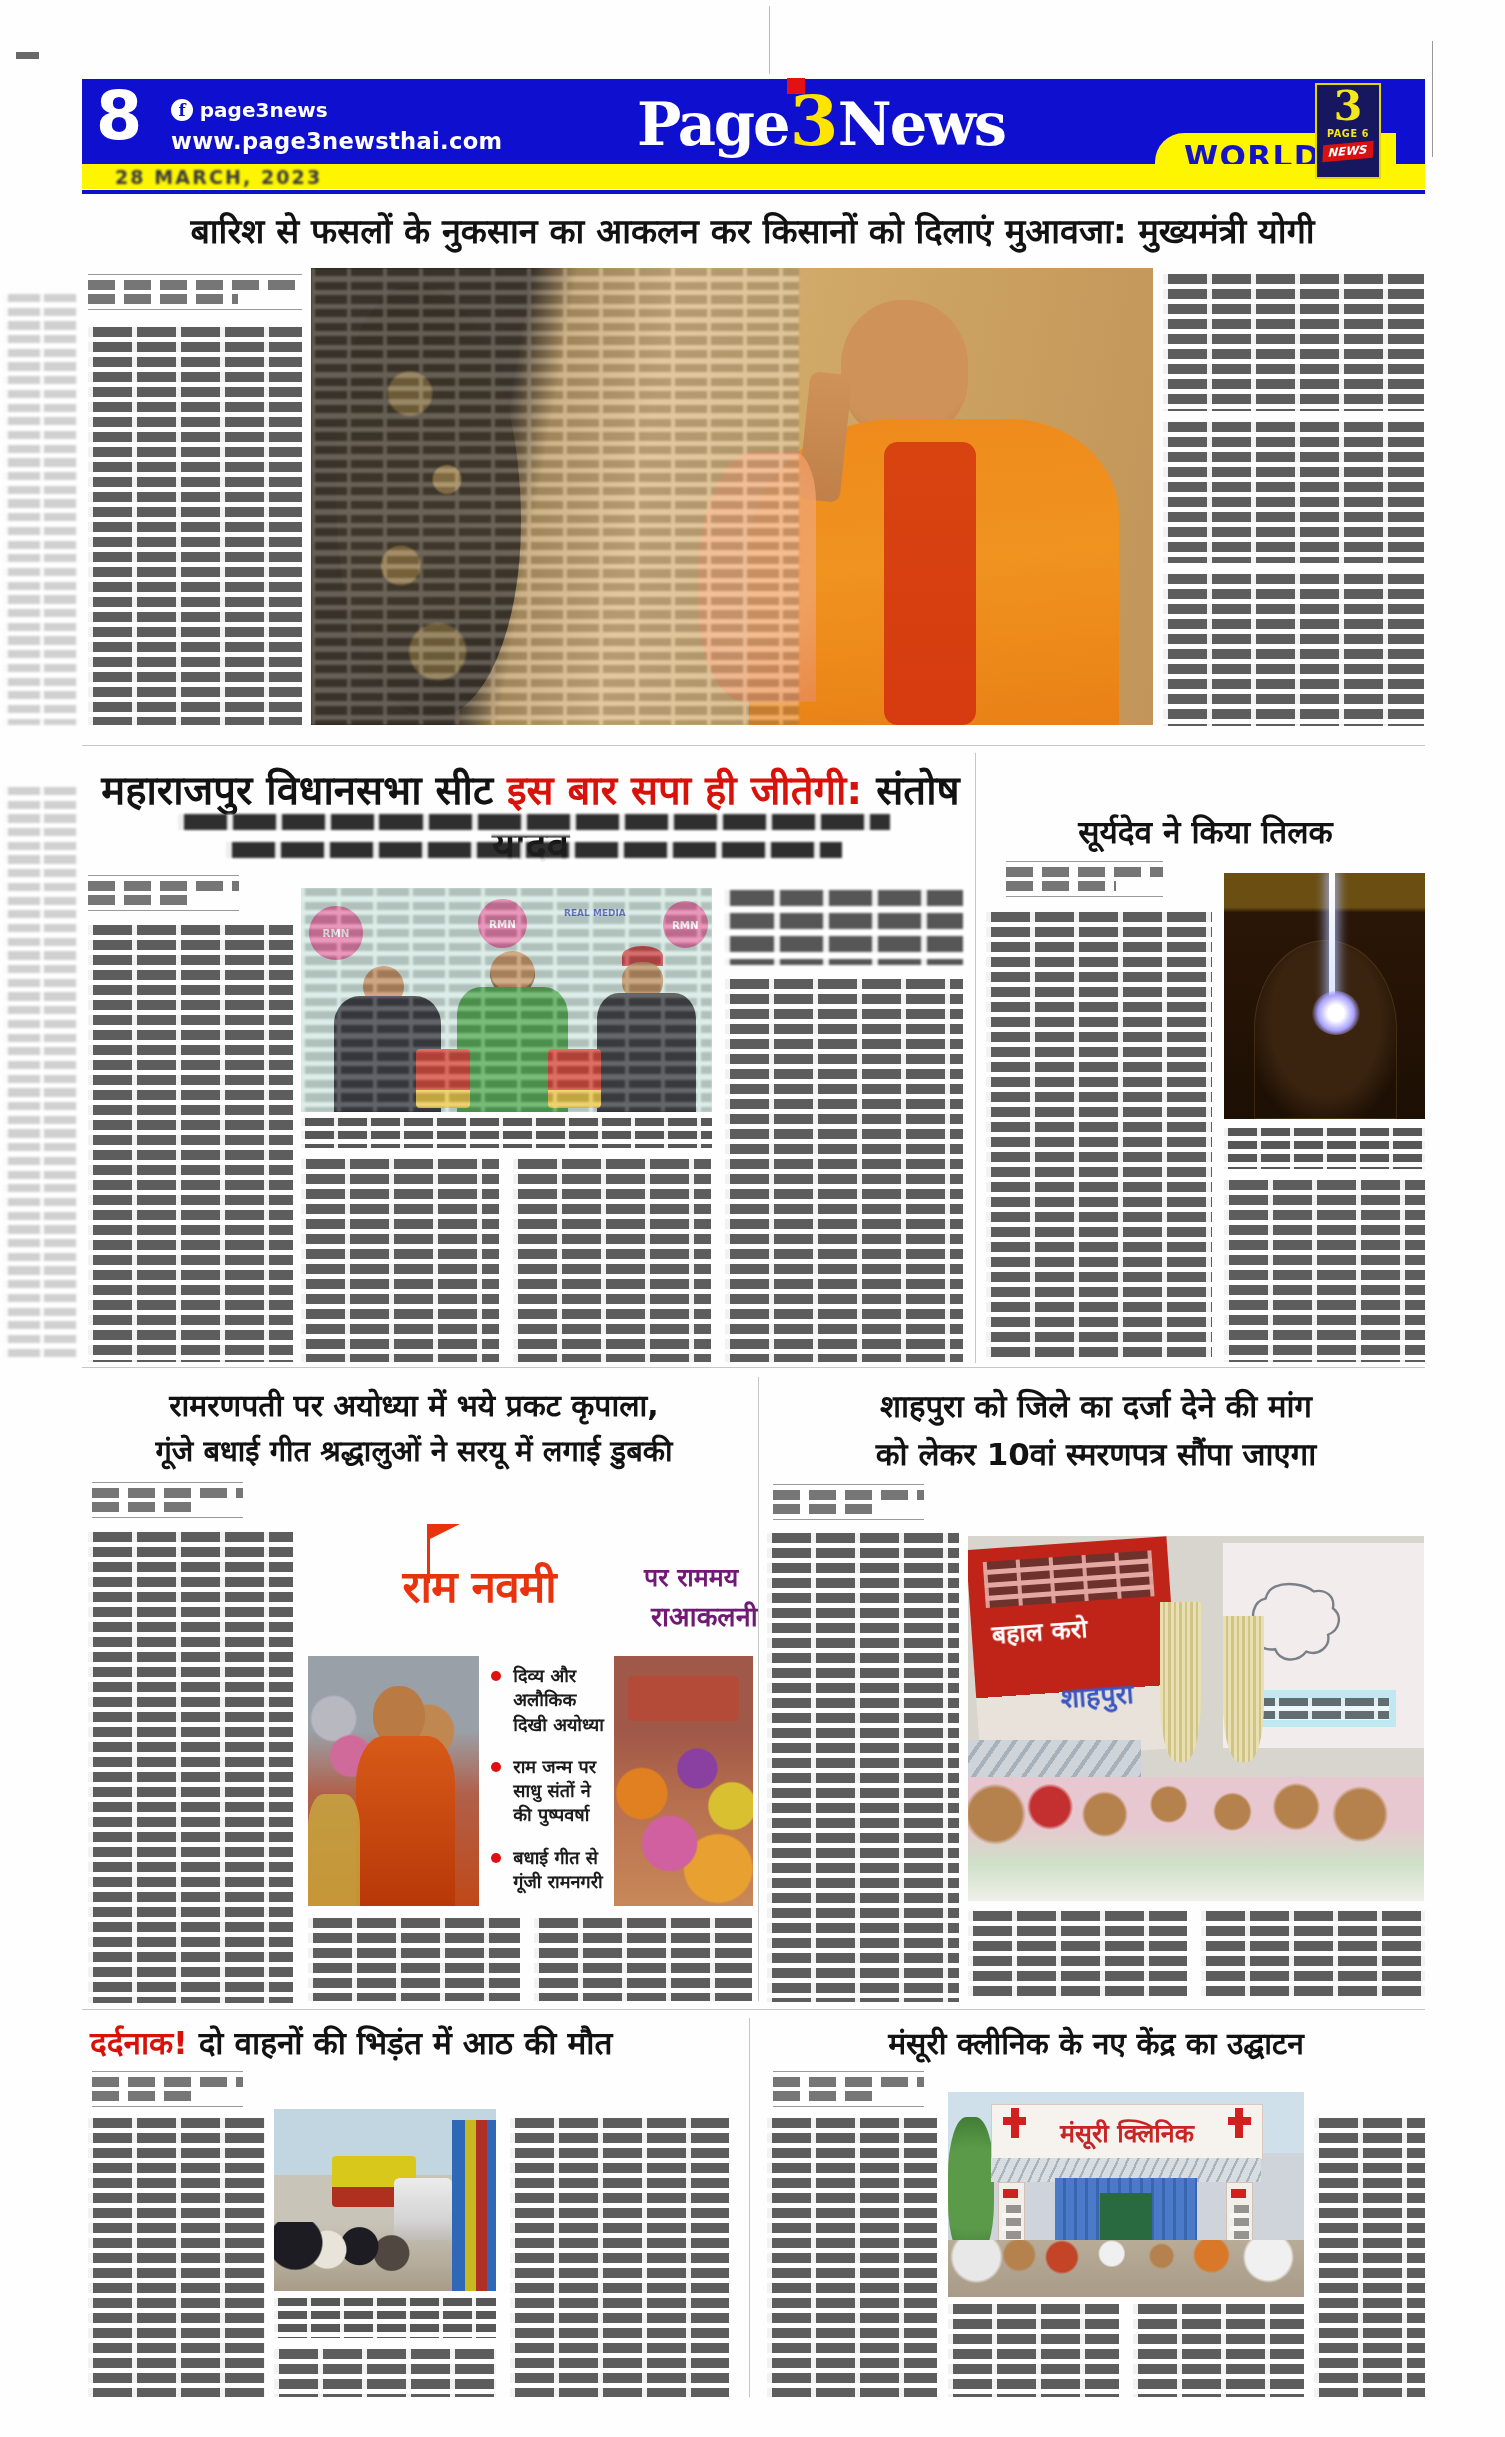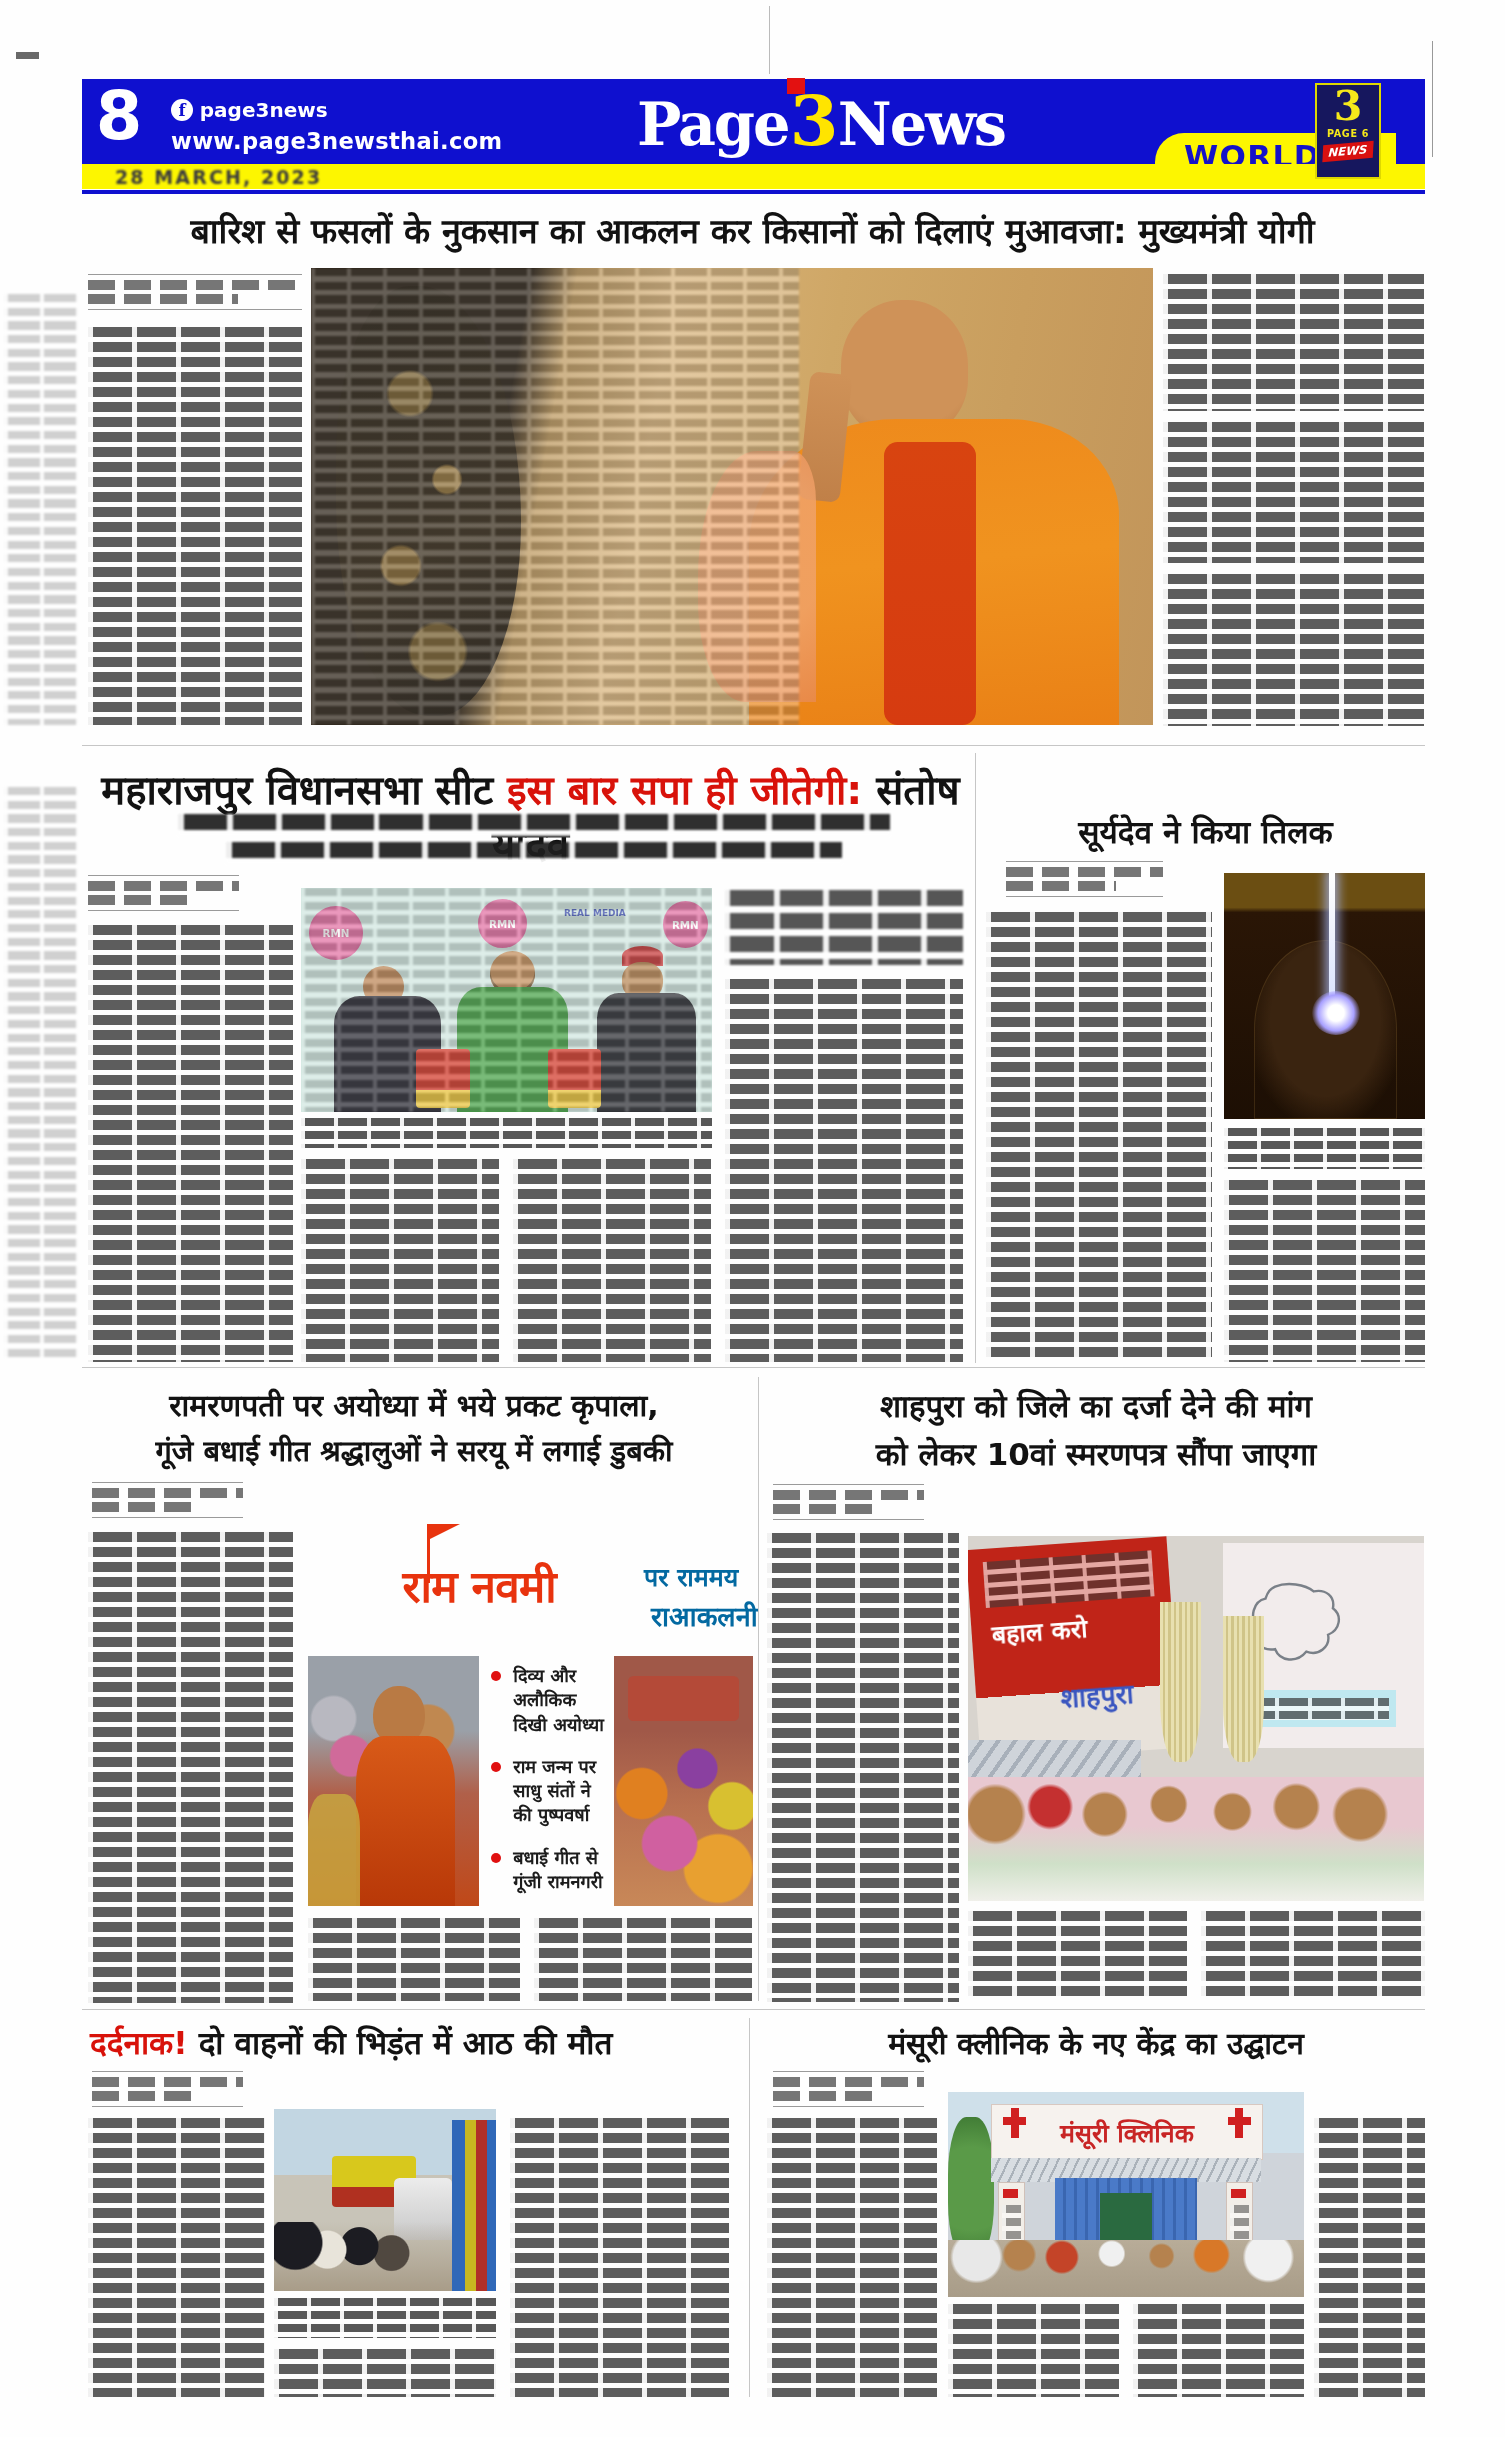--- a/index.html
+++ b/index.html
@@ -61,21 +61,21 @@
   .byline .l2{width:70%;margin-bottom:0;}
   .vrule{background:#c6c6c6;width:1.4px;}
   .hrule{background:#c6c6c6;height:1.4px;}
 
   
   .photo{position:absolute;overflow:hidden;background:#d8d0c0;}
   .ph{position:absolute;}
 
   
   .rn-red{color:#e8330e;font-weight:800;font-size:44px;letter-spacing:-0.7px;filter:blur(0.2px);}
-  .rn-black{color:#0369a1;font-weight:800;filter:blur(0.2px);}
+  .rn-black{color:#701a75;font-weight:800;filter:blur(0.2px);}
   .bullet{display:flex;gap:12px;margin-bottom:18px;}
   .bdot{width:10.3px;height:10.3px;border-radius:50%;background:#e01010;flex:none;margin-top:6.8px;}
   .btxt{font-size:18px;font-weight:700;color:#1c1c1c;line-height:1.35;filter:blur(0.3px);}
 
   .bannertxt-w{color:#fff;font-weight:800;filter:blur(0.4px);}
   .bannertxt-b{color:#3a56c0;font-weight:800;filter:blur(0.4px);}
   .signtxt{color:#c82525;font-weight:800;filter:blur(0.3px);}
   .rmntxt{color:#fff;font-weight:700;font-size:10.3px;filter:blur(0.4px);}
   .rmtxt{color:#3346a8;font-weight:700;font-size:9px;filter:blur(0.5px);}
   .cross{position:absolute;background:#d02020;}

